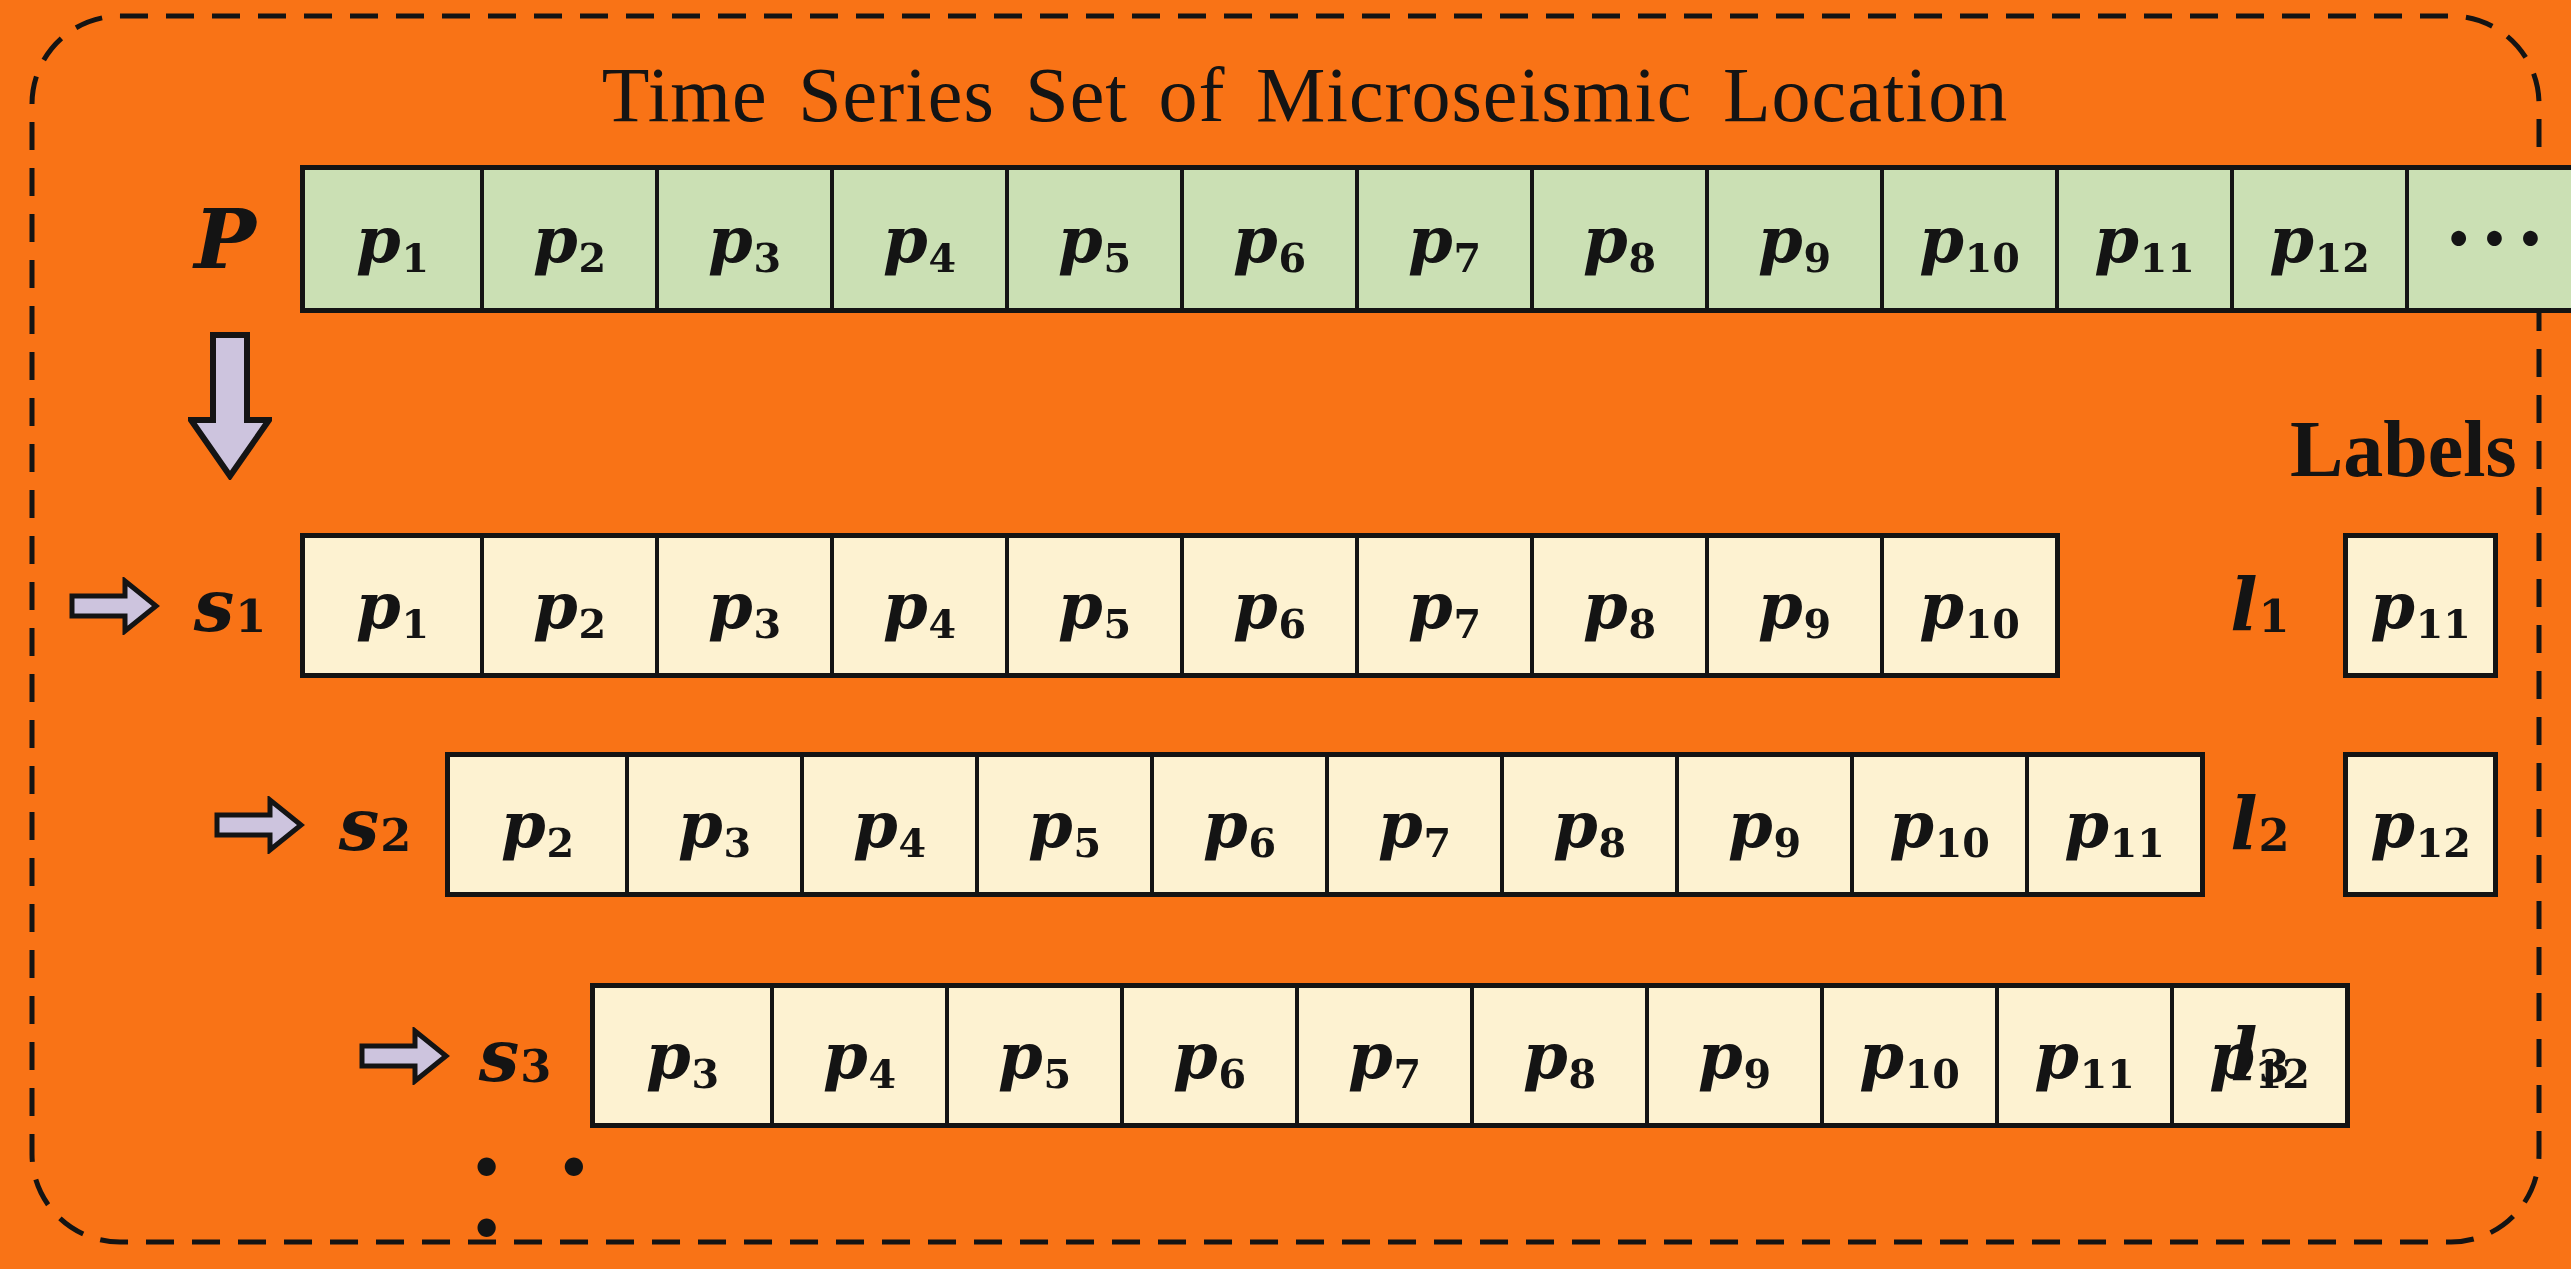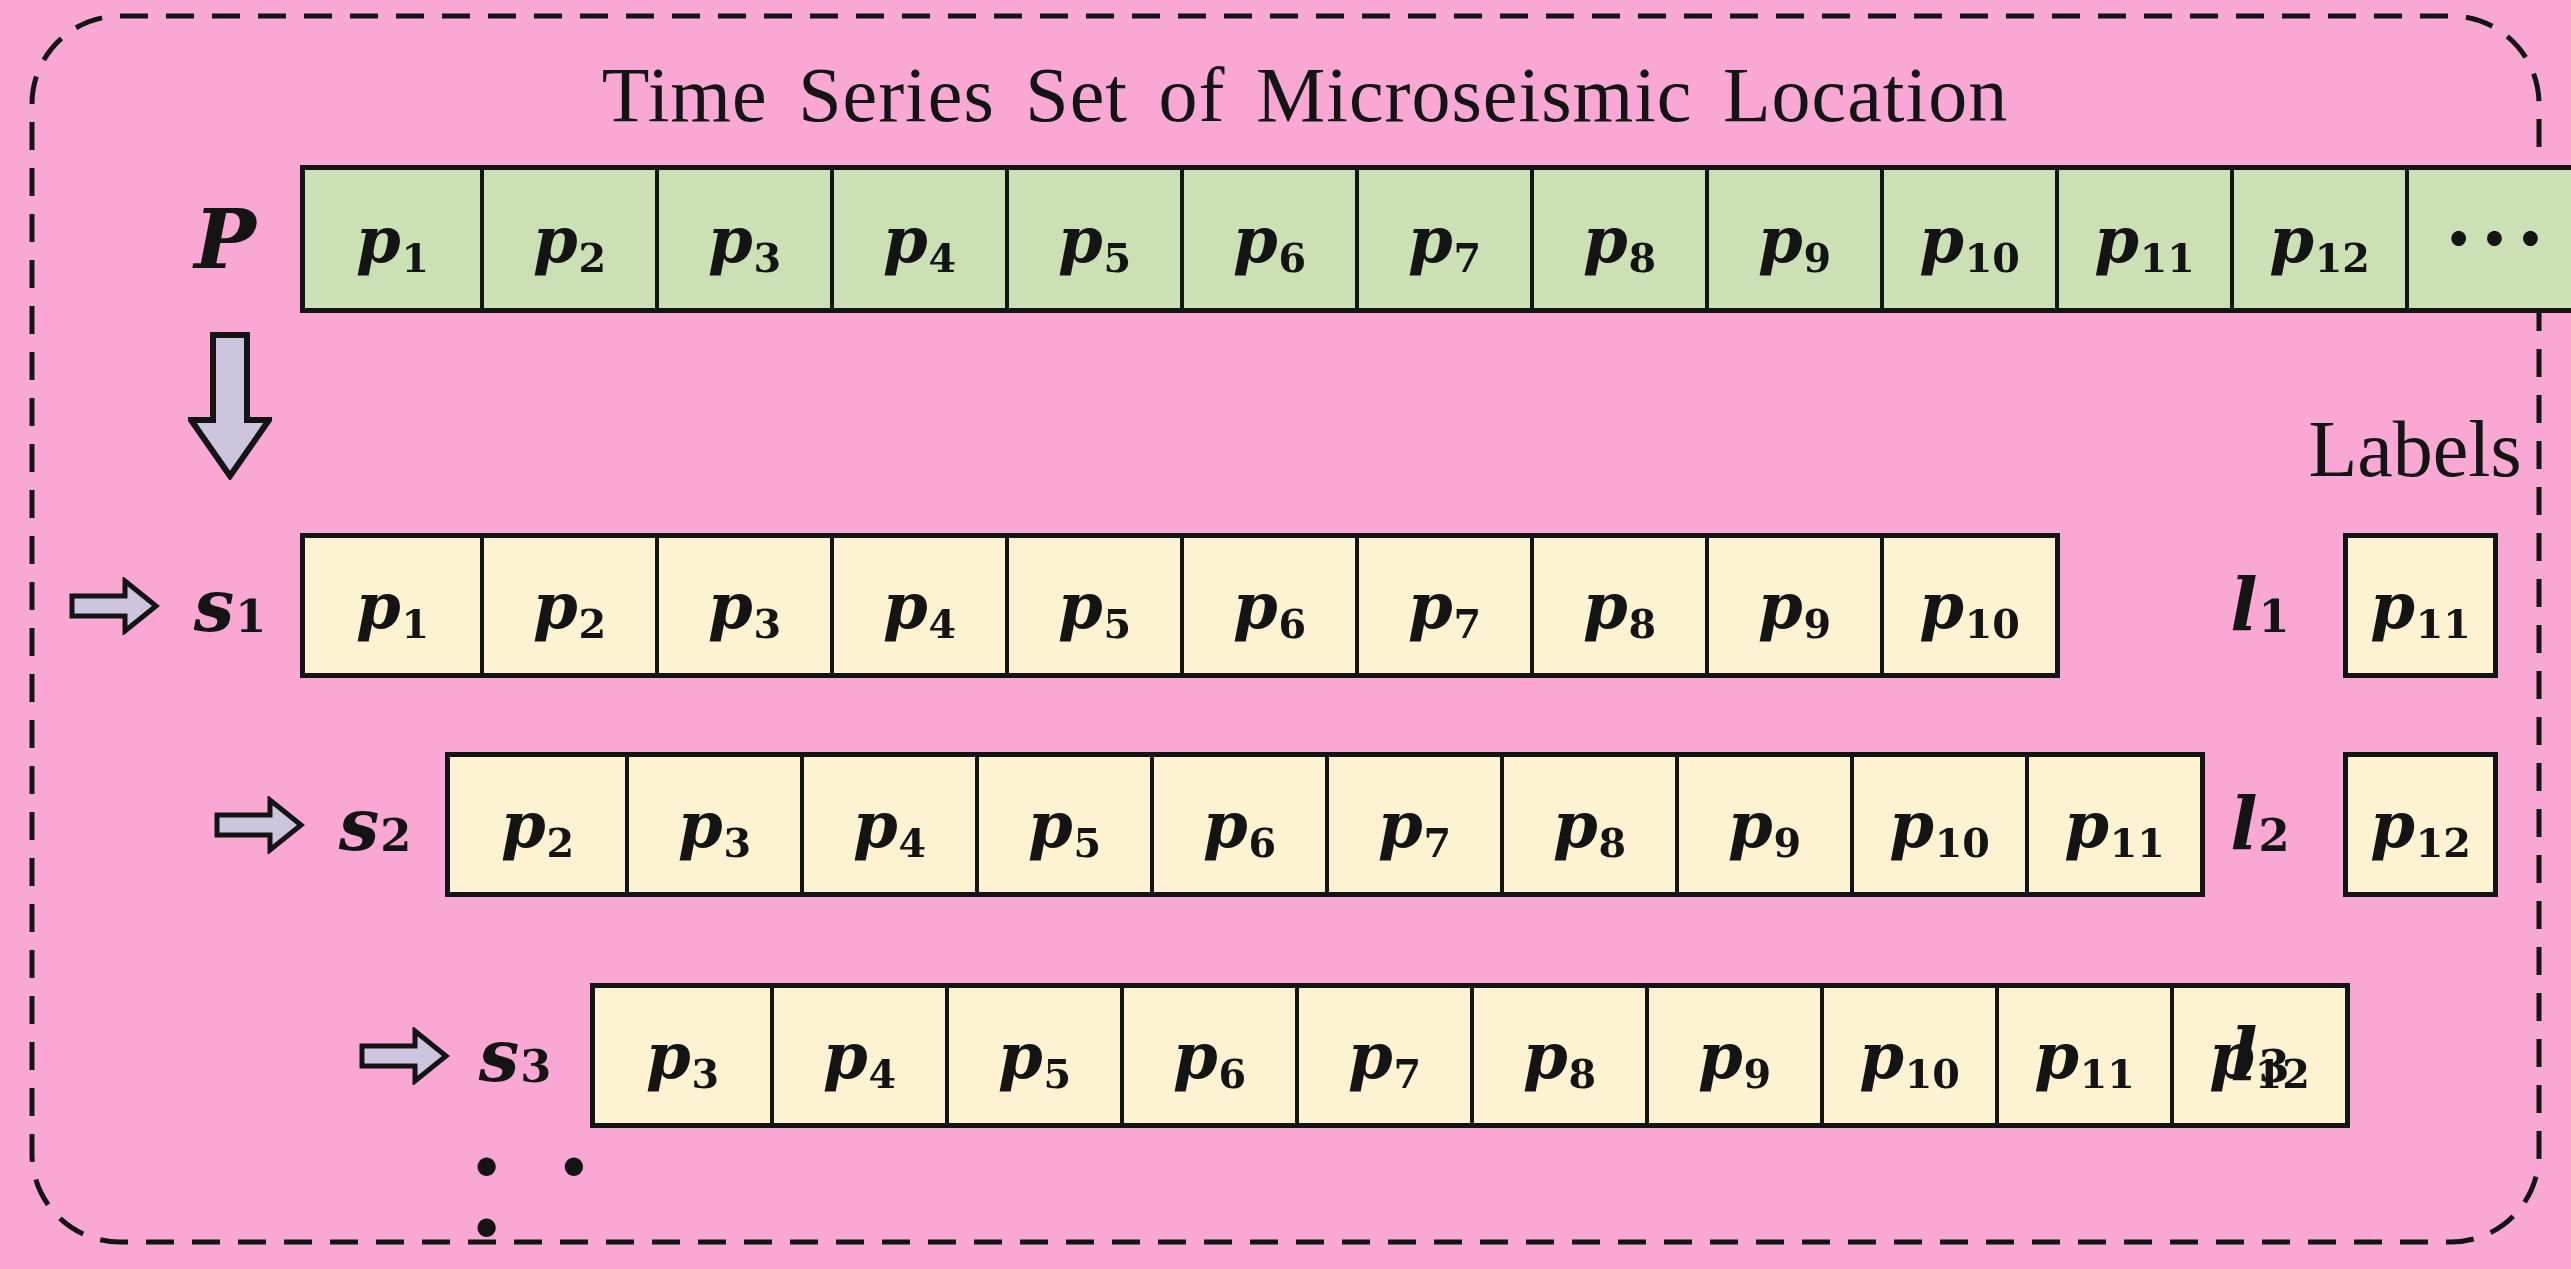--- a/index.html
+++ b/index.html
@@ -1,31 +1,31 @@
 <!DOCTYPE html>
 <html style="--series-fill: #cbe0b4; --window-fill: #fdf2d1; --arrow-fill: #cdc4de; --line-color: #141414;"><head>
 <meta charset="utf-8">
 <style>
   html,body{margin:0;padding:0;background:#ffffff;}
   .stage{
     position:relative;
     width:2571px;height:1269px;
-    background:#f9a8d4;
+    background:#f97316;
     overflow:hidden;
     font-family:"Liberation Serif", serif;
     color:var(--line-color,#141414);
   }
   .abs{position:absolute;}
 
   
   .big-title{
     font-size:78px;line-height:1.1;text-align:center;
     word-spacing:10px;letter-spacing:1px;white-space:nowrap;
   }
-  .labels-title{font-size:80px;line-height:1.1;text-align:center;white-space:nowrap;}
+  .labels-title{font-size:80px;line-height:1.1;text-align:left;white-space:nowrap;font-weight:bold;}
 
   
   .math{font-family:"DejaVu Serif", serif;font-weight:bold;white-space:nowrap;}
   .math .mb{font-style:italic;}
   .math .ms{font-style:normal;display:inline-block;font-size:0.62em;transform:translateY(0.24em);margin-left:0.02em;}
 
   
   .cells{
     display:flex;
     border:5px solid var(--line-color,#141414);

